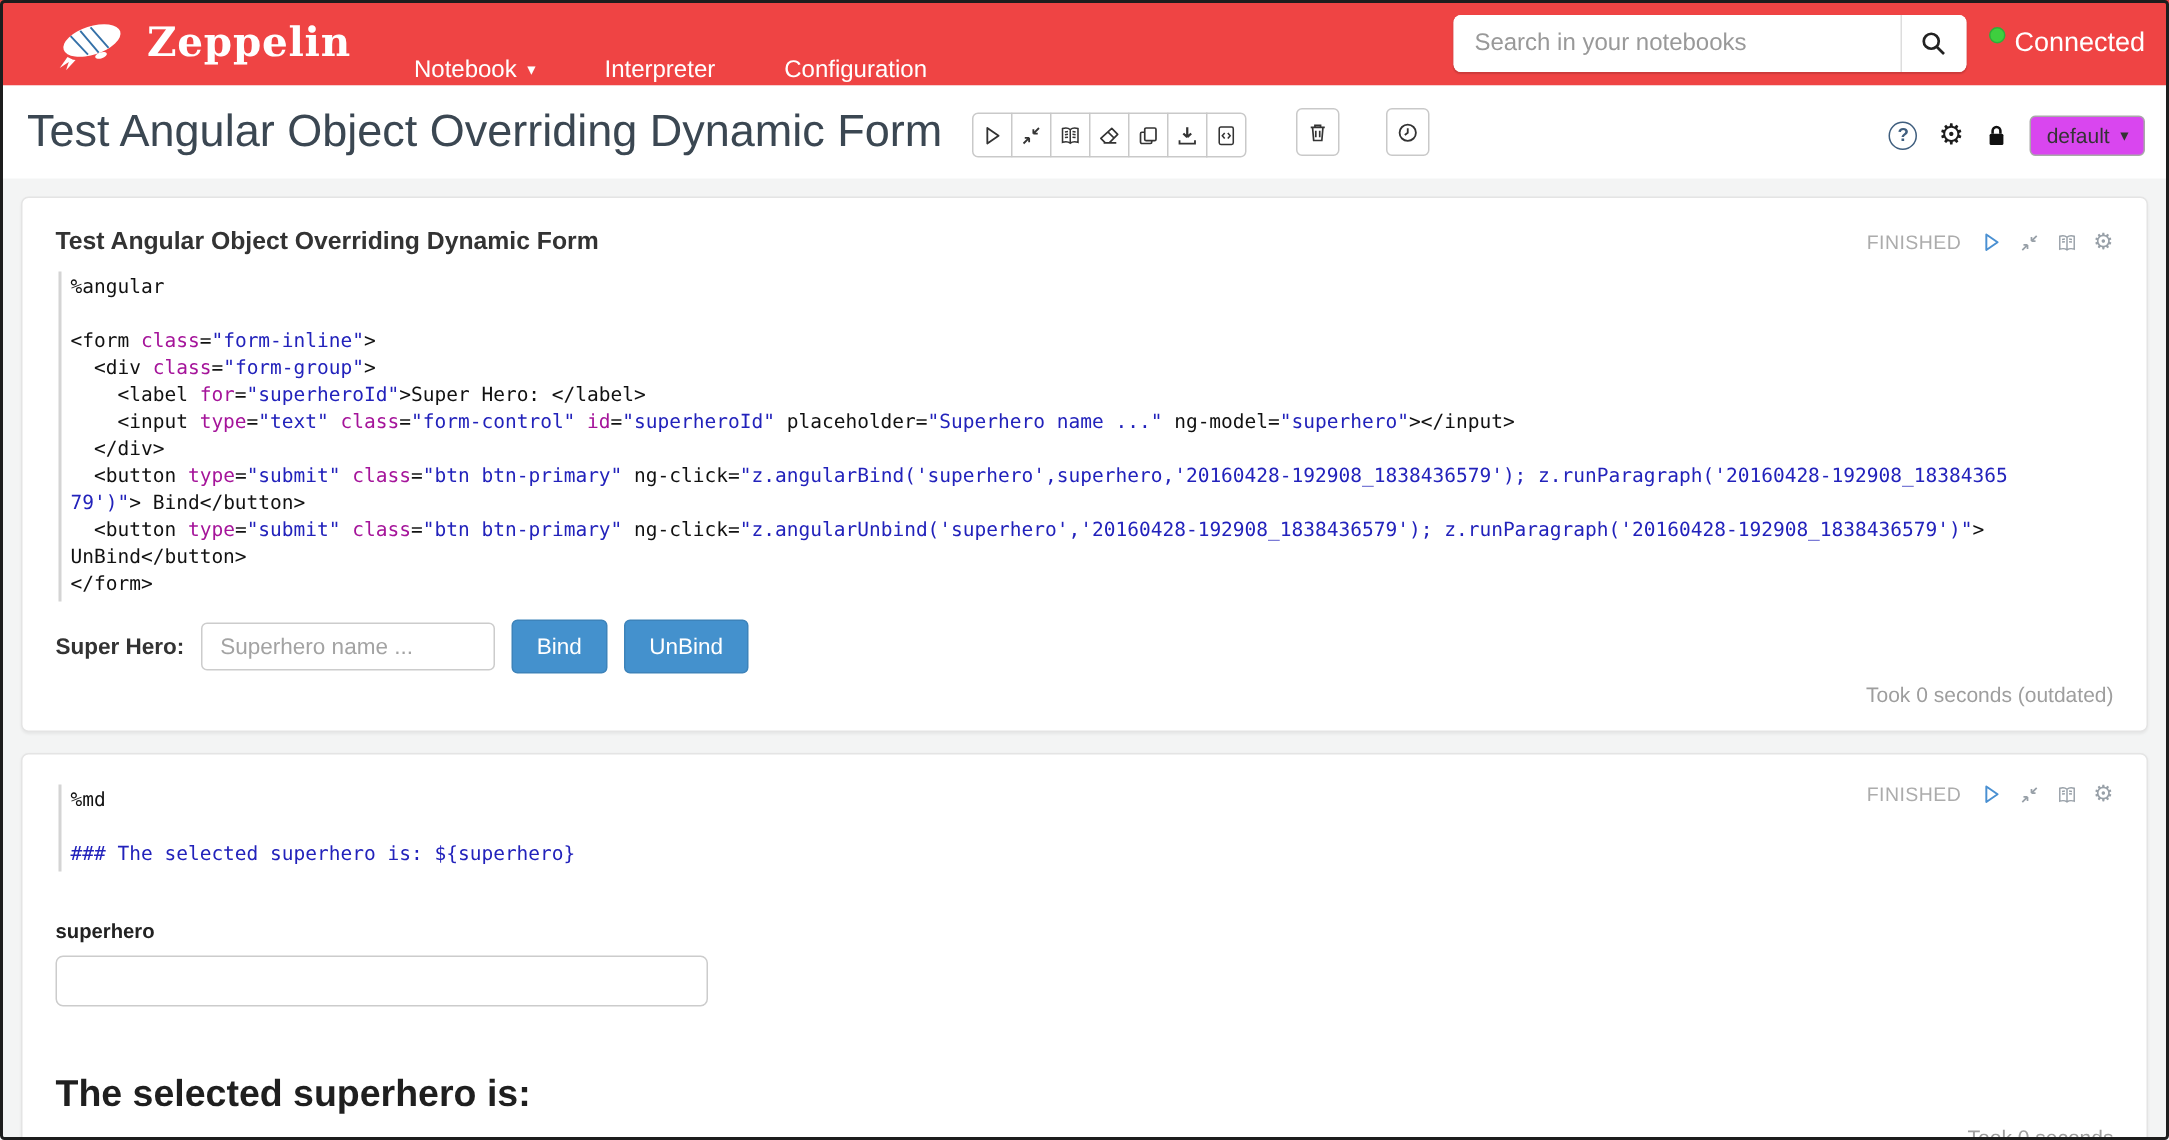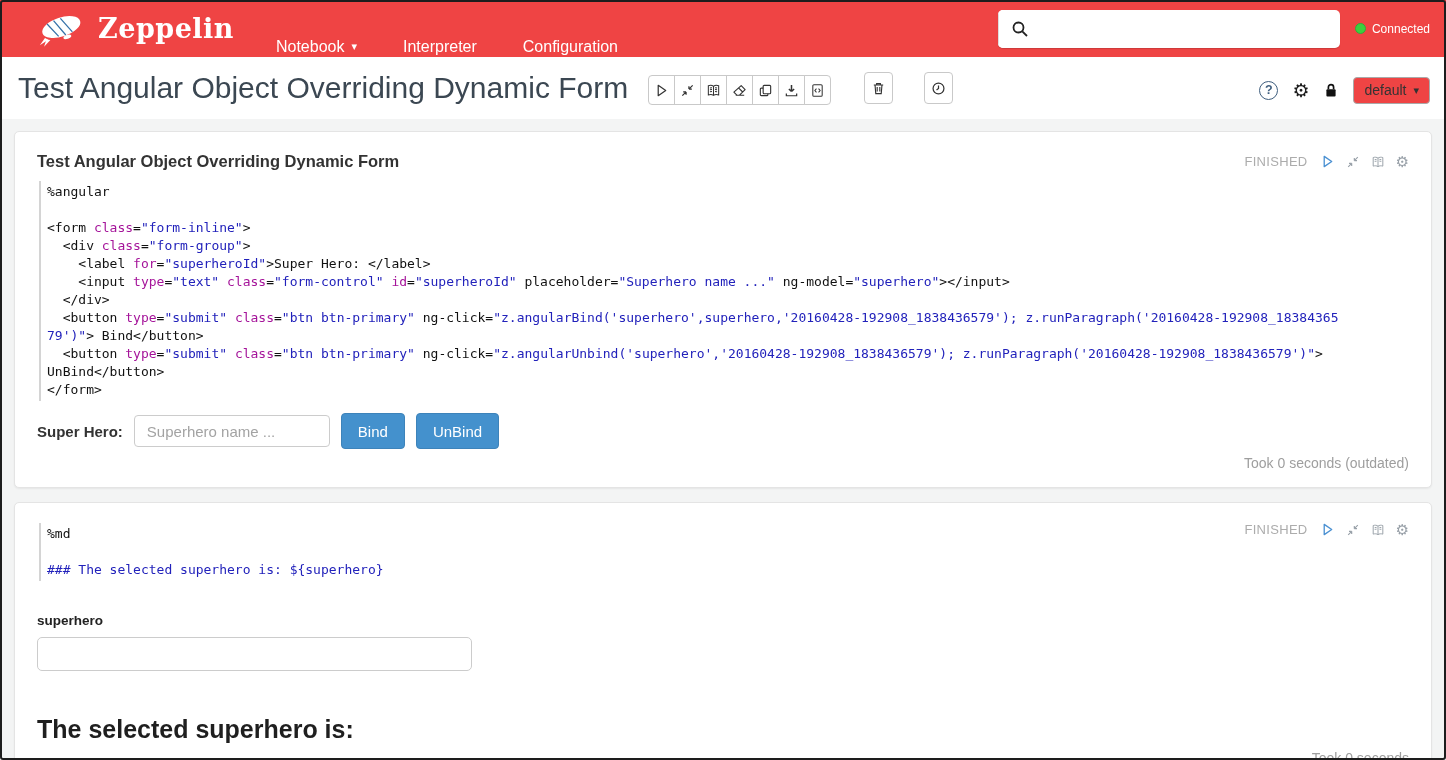--- a/index.html
+++ b/index.html
@@ -12,38 +12,38 @@
   .brand { display:flex; align-items:center; gap:10px; cursor:pointer; }
   .brand-text { font-family:"DejaVu Serif", serif; font-weight:bold; font-size:27px; color:#fff; letter-spacing:.5px; }
   .nav-items { display:flex; align-items:center; margin-left:42px; gap:46px;margin-top:36px; }
   .nav-item { color:#fff; font-size:16px; cursor:pointer; display:flex; align-items:center; gap:7px; }
   .caret { font-size:11px; color:#fff; }
   .nav-right { margin-left:auto; display:flex; align-items:center; gap:15px; }
   .search-group { width:342px; height:38px; background:#fff; border-radius:5px; display:flex; overflow:hidden; box-shadow:0 1px 1px rgba(0,0,0,.15); }
   .search-group input { flex:1; border:none; outline:none; padding:0 14px; font-size:16px; color:#555; font-family:"Liberation Sans",sans-serif; }
   .search-group input::placeholder { color:#999; }
   .search-btn { width:44px; background:#fff; border:none; border-left:1px solid #ddd; display:flex; align-items:center; justify-content:center; color:#222; cursor:pointer; }
-  .conn { display:flex; align-items:center; gap:6px; color:#fff; font-size:12px; }
+  .conn { display:flex; align-items:flex-start; gap:6px; color:#fff; font-size:18px; }
   .conn-dot { width:11px; height:11px; border-radius:50%; background:#3ecf3e; border:1px solid #2fae3a; }
 
   
   .note-header { background:#fff; height:62px; display:flex; align-items:center; padding:0 16px 0 18px; }
   .note-title { font-size:30px; color:#3b4752; font-weight:400; white-space:nowrap; margin-right:20px; }
   .tool-group { display:flex; margin-top:4px; }
   .tbtn { width:27px; height:30px; background:#fff; border:1px solid #c9c9c9; display:flex; align-items:center; justify-content:center; color:#333; margin-left:-1px; cursor:pointer; }
   .tool-group .tbtn:first-child { border-radius:4px 0 0 4px; margin-left:0; }
   .tool-group .tbtn:last-child { border-radius:0 4px 4px 0; }
   .tbtn.lone { border-radius:4px; width:29px; height:32px; }
   .sep34 { width:34px; } .sep32 { width:32px; }
   .tbtn svg { width:15px; height:15px; }
   .hdr-right { margin-left:auto; display:flex; align-items:center; gap:14px; margin-top:4px; }
   .help-circle { width:19px; height:19px; border:1.6px solid #3f5e7e; border-radius:50%; color:#3f5e7e; font-size:12.5px; font-weight:bold; display:flex; align-items:center; justify-content:center; cursor:pointer; }
   .gear-dark { font-size:19px; color:#1c1c1c; cursor:pointer; line-height:1; }
   .lock { color:#111; cursor:pointer; display:flex; }
-  .binding-btn { height:27px; padding:0 10px; border:1px solid #a9a9a9; border-radius:4px; background:#ef4444; font-size:14px; color:#333; display:flex; align-items:center; gap:7px; cursor:pointer; font-family:"Liberation Sans",sans-serif;justify-content:flex-end; }
+  .binding-btn { height:27px; padding:0 10px; border:1px solid #a9a9a9; border-radius:4px; background:#d946ef; font-size:14px; color:#333; display:flex; align-items:center; gap:7px; cursor:pointer; font-family:"Liberation Sans",sans-serif;justify-content:flex-end; }
   .binding-btn .caret { color:#333; }
 
   
   .main { padding:12px 14px; display:flex; flex-direction:column; gap:14px; }
   .card { background:#fff; border:1px solid #e4e4e4; border-radius:5px; box-shadow:0 1px 2px rgba(0,0,0,.06); padding:20px 22px 16px; position:relative; }
   .card2 { min-height:330px; }
   .para-head { display:flex; justify-content:space-between; align-items:center; margin-bottom:10px; }
   .para-title { font-size:16.5px; font-weight:bold; color:#333; }
   .status { display:flex; align-items:center; gap:11px;margin-left:16px; }
   .status-label { font-size:13px; color:#acacac; letter-spacing:.3px; margin-right:1px; }
@@ -98,20 +98,21 @@
     </span>
     <span class="nav-item">
       <span>Interpreter</span>
     </span>
     <span class="nav-item">
       <span>Configuration</span>
     </span>
   </div>
   <div class="nav-right">
     <div class="search-group">
+      <input type="text" placeholder="Search in your notebooks" style="">
       <button class="search-btn">
         <span style="display:flex;">
           <svg width="18" height="18" viewBox="0 0 18 18" fill="none" stroke="currentColor" stroke-width="1.8">
             <circle cx="7.5" cy="7.5" r="5"></circle>
               <path d="M11.3 11.3 L16 16"></path>
           </svg>
         </span>
       </button>
     </div>
     <div class="conn">

